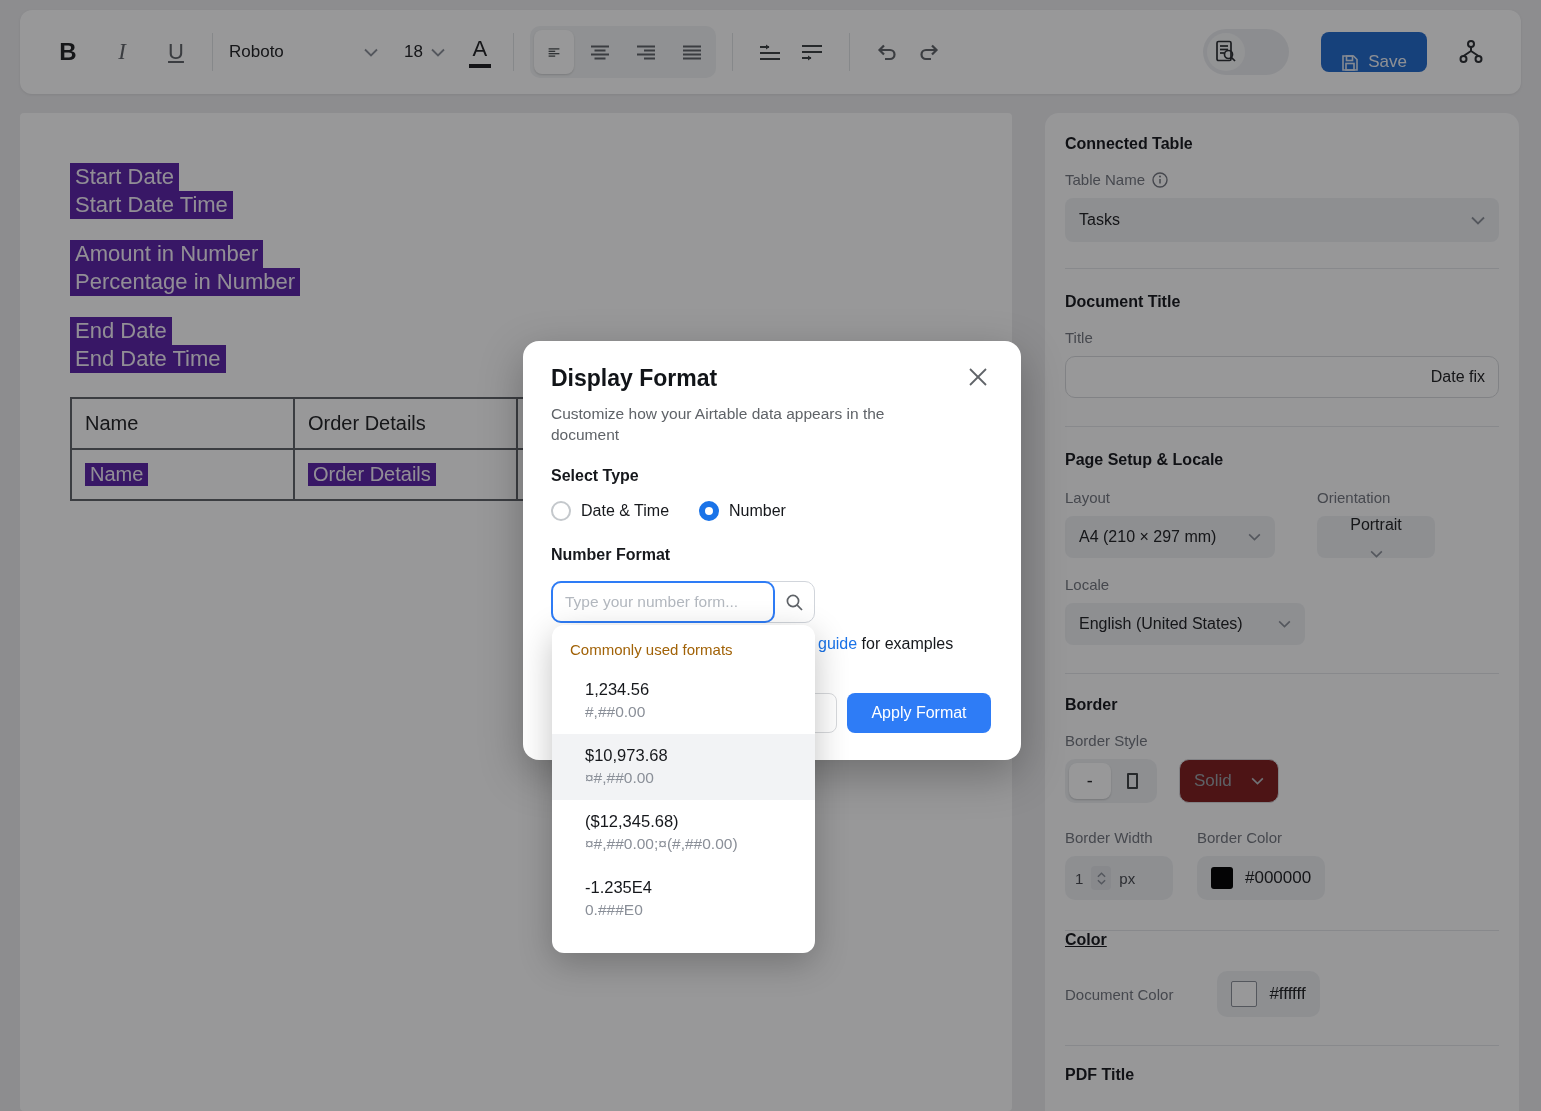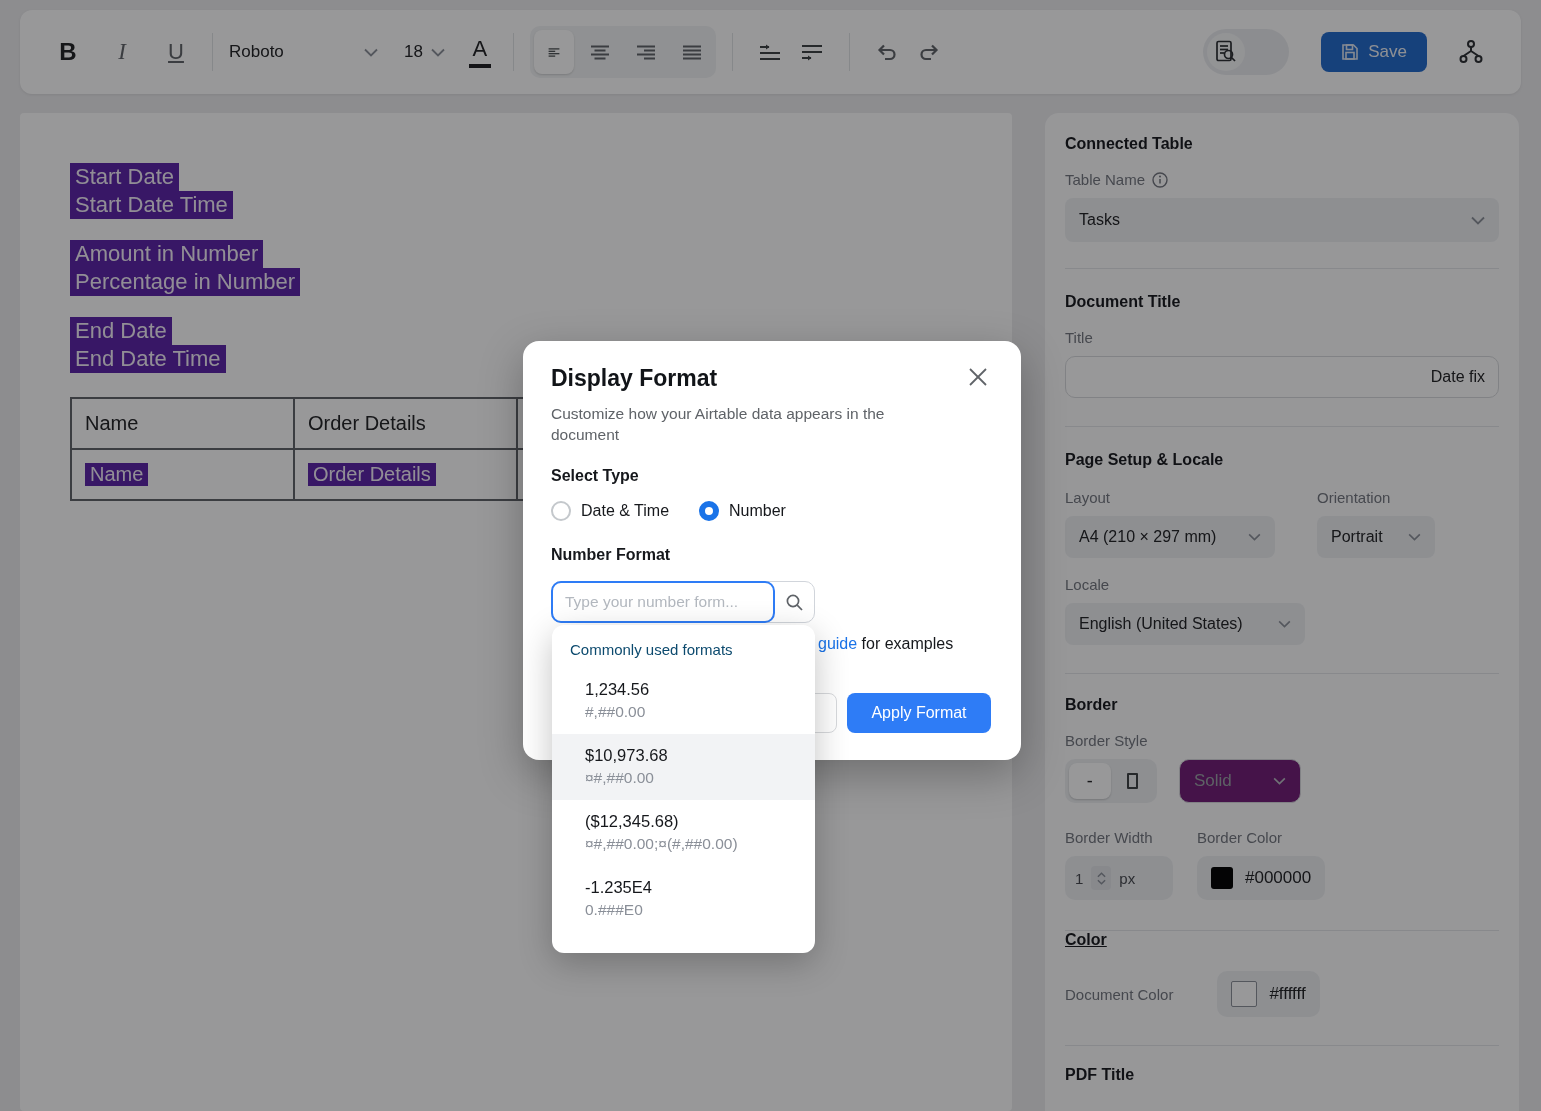--- a/index.html
+++ b/index.html
@@ -26,21 +26,21 @@
     padding:4px; gap:6px; }
   .alignbtn { width:40px; height:38px; border:none; background:transparent; border-radius:8px;
     display:flex; align-items:center; justify-content:center; cursor:pointer; }
   .alignbtn.sel { background:#fff; box-shadow:0 1px 2px rgba(0,0,0,.15); }
   .iconbtn { width:42px; height:40px; }
   .pill { margin-left:auto; width:86px; height:46px; background:#ebedf0; border-radius:23px;
     display:flex; align-items:center; padding:4px; cursor:pointer; }
   .pill .knob { width:38px; height:38px; border-radius:50%; background:#f7f8f9;
     display:flex; align-items:center; justify-content:center; }
   .savebtn { margin-left:32px; height:40px; padding:0 20px; background:#2069cc; color:#eef2f7;
-    border:none; border-radius:8px; font-size:17px; display:flex; align-items:center; gap:9px;
+    border:none; border-radius:8px; font-size:17px; display:flex; align-items:flex-end; gap:9px;
     cursor:pointer; font-family:inherit; }
   .sharebtn { margin-left:22px; width:44px; height:44px; }
 
   
   .page { position:absolute; left:20px; top:113px; width:992px; height:998px; background:#fff;
     border-radius:4px; z-index:10; padding:50px 0 0 50px; }
   .hl-group { margin-bottom:21px; }
   .hl-line { line-height:28px; font-size:22px; }
   .hl { background:#5b21a8; color:#f3eef9; padding:0 5px; display:inline-block; }
   .doc-table { border-collapse:collapse; margin-top:24px; }
@@ -61,23 +61,23 @@
   .textinput { width:100%; height:42px; border:1px solid #d8dadd; border-radius:10px;
     background:#fff; font-size:16px; color:#202124; padding:0 13px; font-family:inherit; }
   .row2 { display:flex; gap:26px; }
   .seg { background:#eef0f2; border-radius:10px; height:44px; display:flex; align-items:center;
     padding:4px; gap:2px; width:92px; }
   .segbtn { width:42px; height:36px; border:none; border-radius:8px; background:transparent;
     display:flex; align-items:center; justify-content:center; cursor:pointer;
     font-size:18px; color:#202124; }
   .segbtn.sel { background:#fff; box-shadow:0 1px 2px rgba(0,0,0,.18); }
   .rectglyph { width:11px; height:16px; border:2px solid #3c4043; border-radius:1px; }
-  .solid-sel { border:1px solid #d8dadd; border-radius:10px; height:44px; width:122px;
+  .solid-sel { border:1px solid #d8dadd; border-radius:10px; height:44px; width:100px;
     display:flex; align-items:center; justify-content:space-between; padding:0 14px;
-    color:#9aa0a6; font-size:17px; background:#701a75; cursor:pointer; }
+    color:#9aa0a6; font-size:17px; background:#7f1d1d; cursor:pointer; }
   .widthbox { background:#eef0f2; border-radius:10px; height:44px; width:108px; display:flex;
     align-items:center; padding:0 10px; gap:8px; font-size:15px; color:#45484e; }
   .stepper { width:20px; height:24px; background:#e3e5e9; border-radius:4px; display:flex;
     flex-direction:column; align-items:center; justify-content:center; gap:1px; cursor:pointer; }
   .colorbox { background:#eef0f2; border-radius:10px; height:44px; display:flex;
     align-items:center; padding:0 14px; gap:12px; font-size:17px; color:#202124; cursor:pointer; }
   .swatch-black { width:22px; height:22px; background:#000; border-radius:3px; }
   .swatch-white { width:26px; height:26px; background:#fff; border:1px solid #8a8f98; border-radius:2px; }
   .doccolor-row { display:flex; align-items:center; gap:44px; }
 
@@ -108,21 +108,21 @@
   .m-guide a { color:#1a73e8; text-decoration:none; cursor:pointer; }
   .m-btnrow { position:absolute; right:30px; bottom:27px; display:flex; gap:10px; }
   .btn-cancel { width:100px; height:40px; background:#fff; border:1px solid #d8dadd;
     border-radius:8px; font-size:16px; color:#3c4043; cursor:pointer; font-family:inherit; }
   .btn-apply { width:144px; height:40px; background:#2e7cf6; border:none; border-radius:8px;
     font-size:16px; color:#fff; cursor:pointer; font-family:inherit; }
 
   
   .dropdown { position:absolute; left:552px; top:625px; width:263px; height:328px; background:#fff;
     border-radius:12px; z-index:70; box-shadow:0 10px 34px rgba(0,0,0,.24); padding-top:16px; overflow:hidden; }
-  .dd-header { padding:0 18px 10px 18px; font-size:15px; color:#0c4a6e; }
+  .dd-header { padding:0 18px 10px 18px; font-size:15px; color:#a16207; }
   .dd-item { padding:10px 18px 11px 33px; cursor:pointer; }
   .dd-item.hover { background:#f2f3f5; }
   .dd-val { font-size:16.5px; color:#16181c; line-height:23px; }
   .dd-code { font-size:15.5px; color:#8a8f98; line-height:22px; }
 
   svg { display:block; }
 </style>
 </head>
 <body>
 
@@ -340,21 +340,21 @@
               <svg width="13" height="8" viewBox="0 0 14 9">
                 <polyline points="1,1.5 7,7.5 13,1.5" fill="none" stroke="#8a8f98" stroke-width="1.8"></polyline>
               </svg>
             </span>
         </div>
       </div>
       <div>
         <div class="sb-label">
             <span>Orientation</span>
           </div>
-        <div class="sel" style="margin-top:10px; height:42px; width:118px;">
+        <div class="sel" style="margin-top:10px; height:42px; width:118px;flex-direction:column;">
           <span>Portrait</span>
           <span class="chev">
               <svg width="13" height="8" viewBox="0 0 14 9">
                 <polyline points="1,1.5 7,7.5 13,1.5" fill="none" stroke="#8a8f98" stroke-width="1.8"></polyline>
               </svg>
             </span>
         </div>
       </div>
     </div>
     <div class="sb-label" style="margin-top:18px;">

